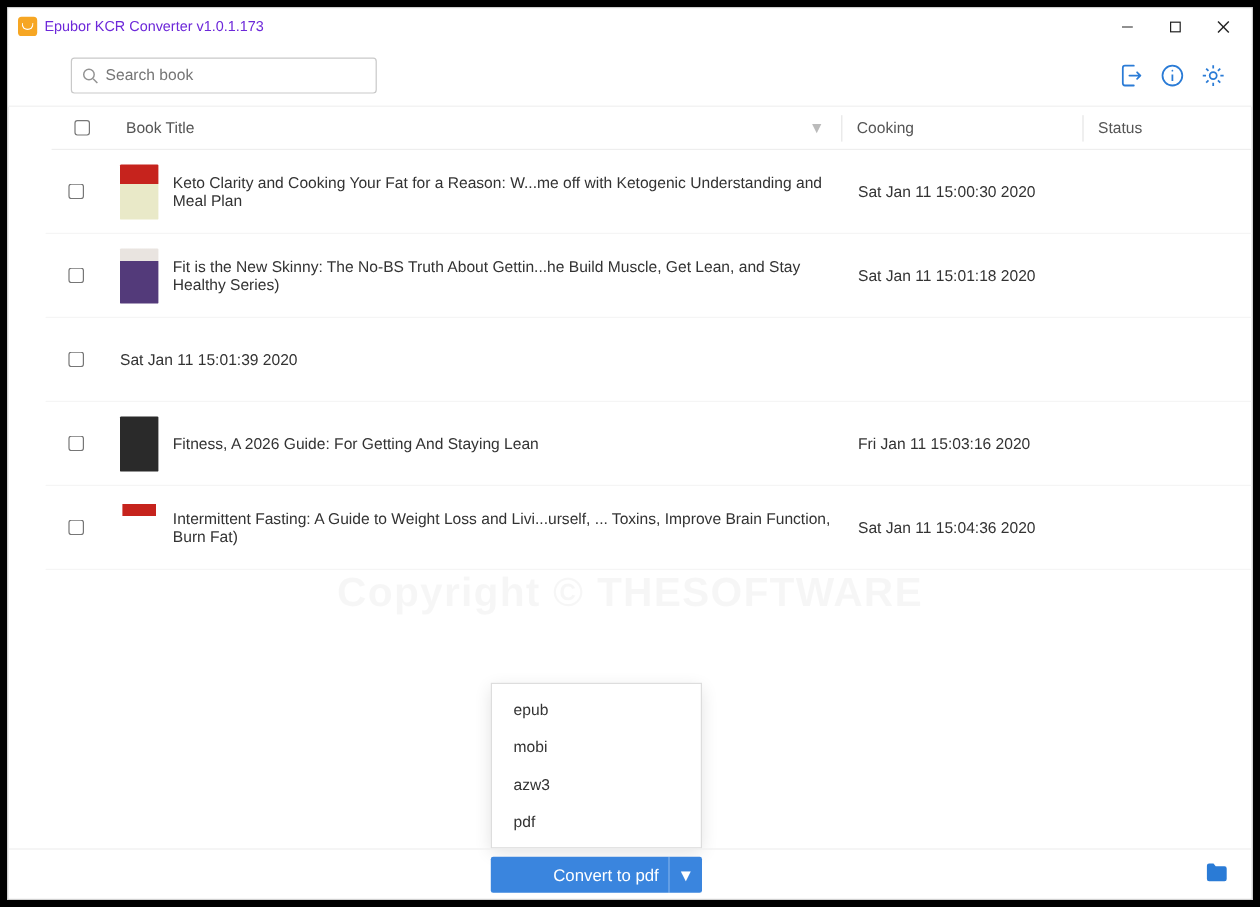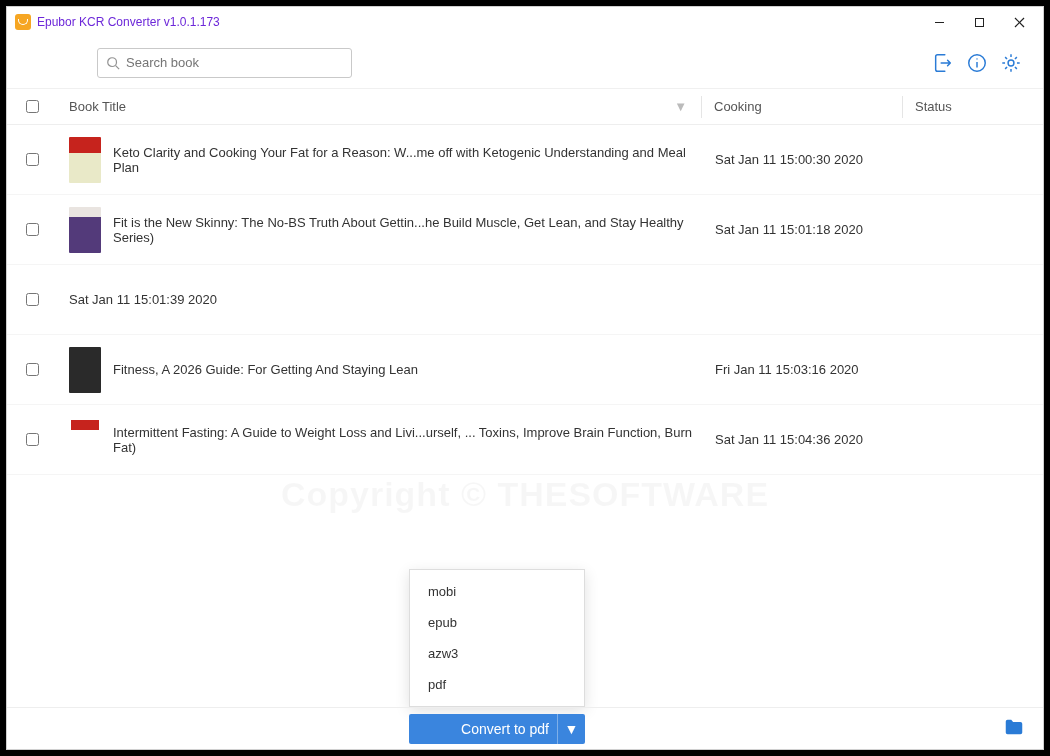--- a/index.html
+++ b/index.html
@@ -59,55 +59,54 @@
     border-bottom: 1px solid #f0f0f0;
     background: #fff;
   }
   .search-box {
     width: 255px; height: 30px;
     border: 1px solid #c9c9c9;
     border-radius: 3px;
     display: flex; align-items: center;
     padding: 0 8px;
     background: #fff;
-    margin-left: 38px;
   }
   .search-box svg { width: 14px; height: 14px; stroke: #929292; fill:none; margin-right: 6px; }
   .search-box input {
     border: none; outline: none; flex: 1;
     font-size: 13px; color: #444;
     background: transparent;
   }
   .toolbar-spacer { flex: 1; }
   .tool-icon {
     width: 28px; height: 28px;
     display: flex; align-items: center; justify-content: center;
     margin-left: 6px;
     color: #2a7bd6;
   }
   .tool-icon svg { width: 22px; height: 22px; stroke: #2a7bd6; fill: none; stroke-width: 1.6; }
   
   .header-row {
     height: 36px;
     display: flex; align-items: center;
     border-bottom: 1px solid #eee;
-    color: #555; font-size: 13px;
+    color: #555; font-size: 13px; margin-left: 36px;
   }
   .col-check { width: 50px; display:flex; align-items:center; justify-content:center; }
   .col-title { flex: 1; padding-left: 12px; display:flex; align-items:center; }
   .col-recent { width: 200px; padding-left: 12px; }
   .col-status { width: 140px; padding-left: 12px; }
   .sort-arrow { margin-left: auto; margin-right: 14px; color: #bbb; }
   .hdr-divider { width:1px; height:22px; background:#e5e5e5; }
   input[type=checkbox] {
     width: 13px; height: 13px;
     accent-color: #2a7bd6;
   }
   
-  .rows { flex: 1; overflow: hidden; position: relative; }
+  .rows { flex: 1; overflow: hidden; position: relative; padding-left: 31px; }
   .row {
     height: 70px;
     display: flex; align-items: center;
     border-bottom: 1px solid #f5f5f5;
   }
   .cover {
     width: 32px; height: 46px;
     margin-right: 12px;
     border-radius: 1px;
     background: #ddd;
@@ -307,22 +306,22 @@
         <div class="col-title">
           <div class="cover c5"></div>
           <span class="title-text">Intermittent Fasting: A Guide to Weight Loss and Livi...urself, ... Toxins, Improve Brain Function, Burn Fat)</span>
         </div>
         <div class="col-recent"><span class="recent-text">Sat Jan 11 15:04:36 2020</span></div>
         <div class="col-status"></div>
       </div>
     </div>
 
   <div class="format-menu" id="format-menu">
+      <div class="format-item">epub</div>
       <div class="format-item">mobi</div>
-      <div class="format-item">epub</div>
       <div class="format-item">azw3</div>
       <div class="format-item">pdf</div>
     </div>
 
   <div class="footer">
     <div class="convert-btn">
       <span class="lbl">Convert to pdf</span>
       <span class="dd">▼</span>
     </div>
     <div class="folder-btn">

